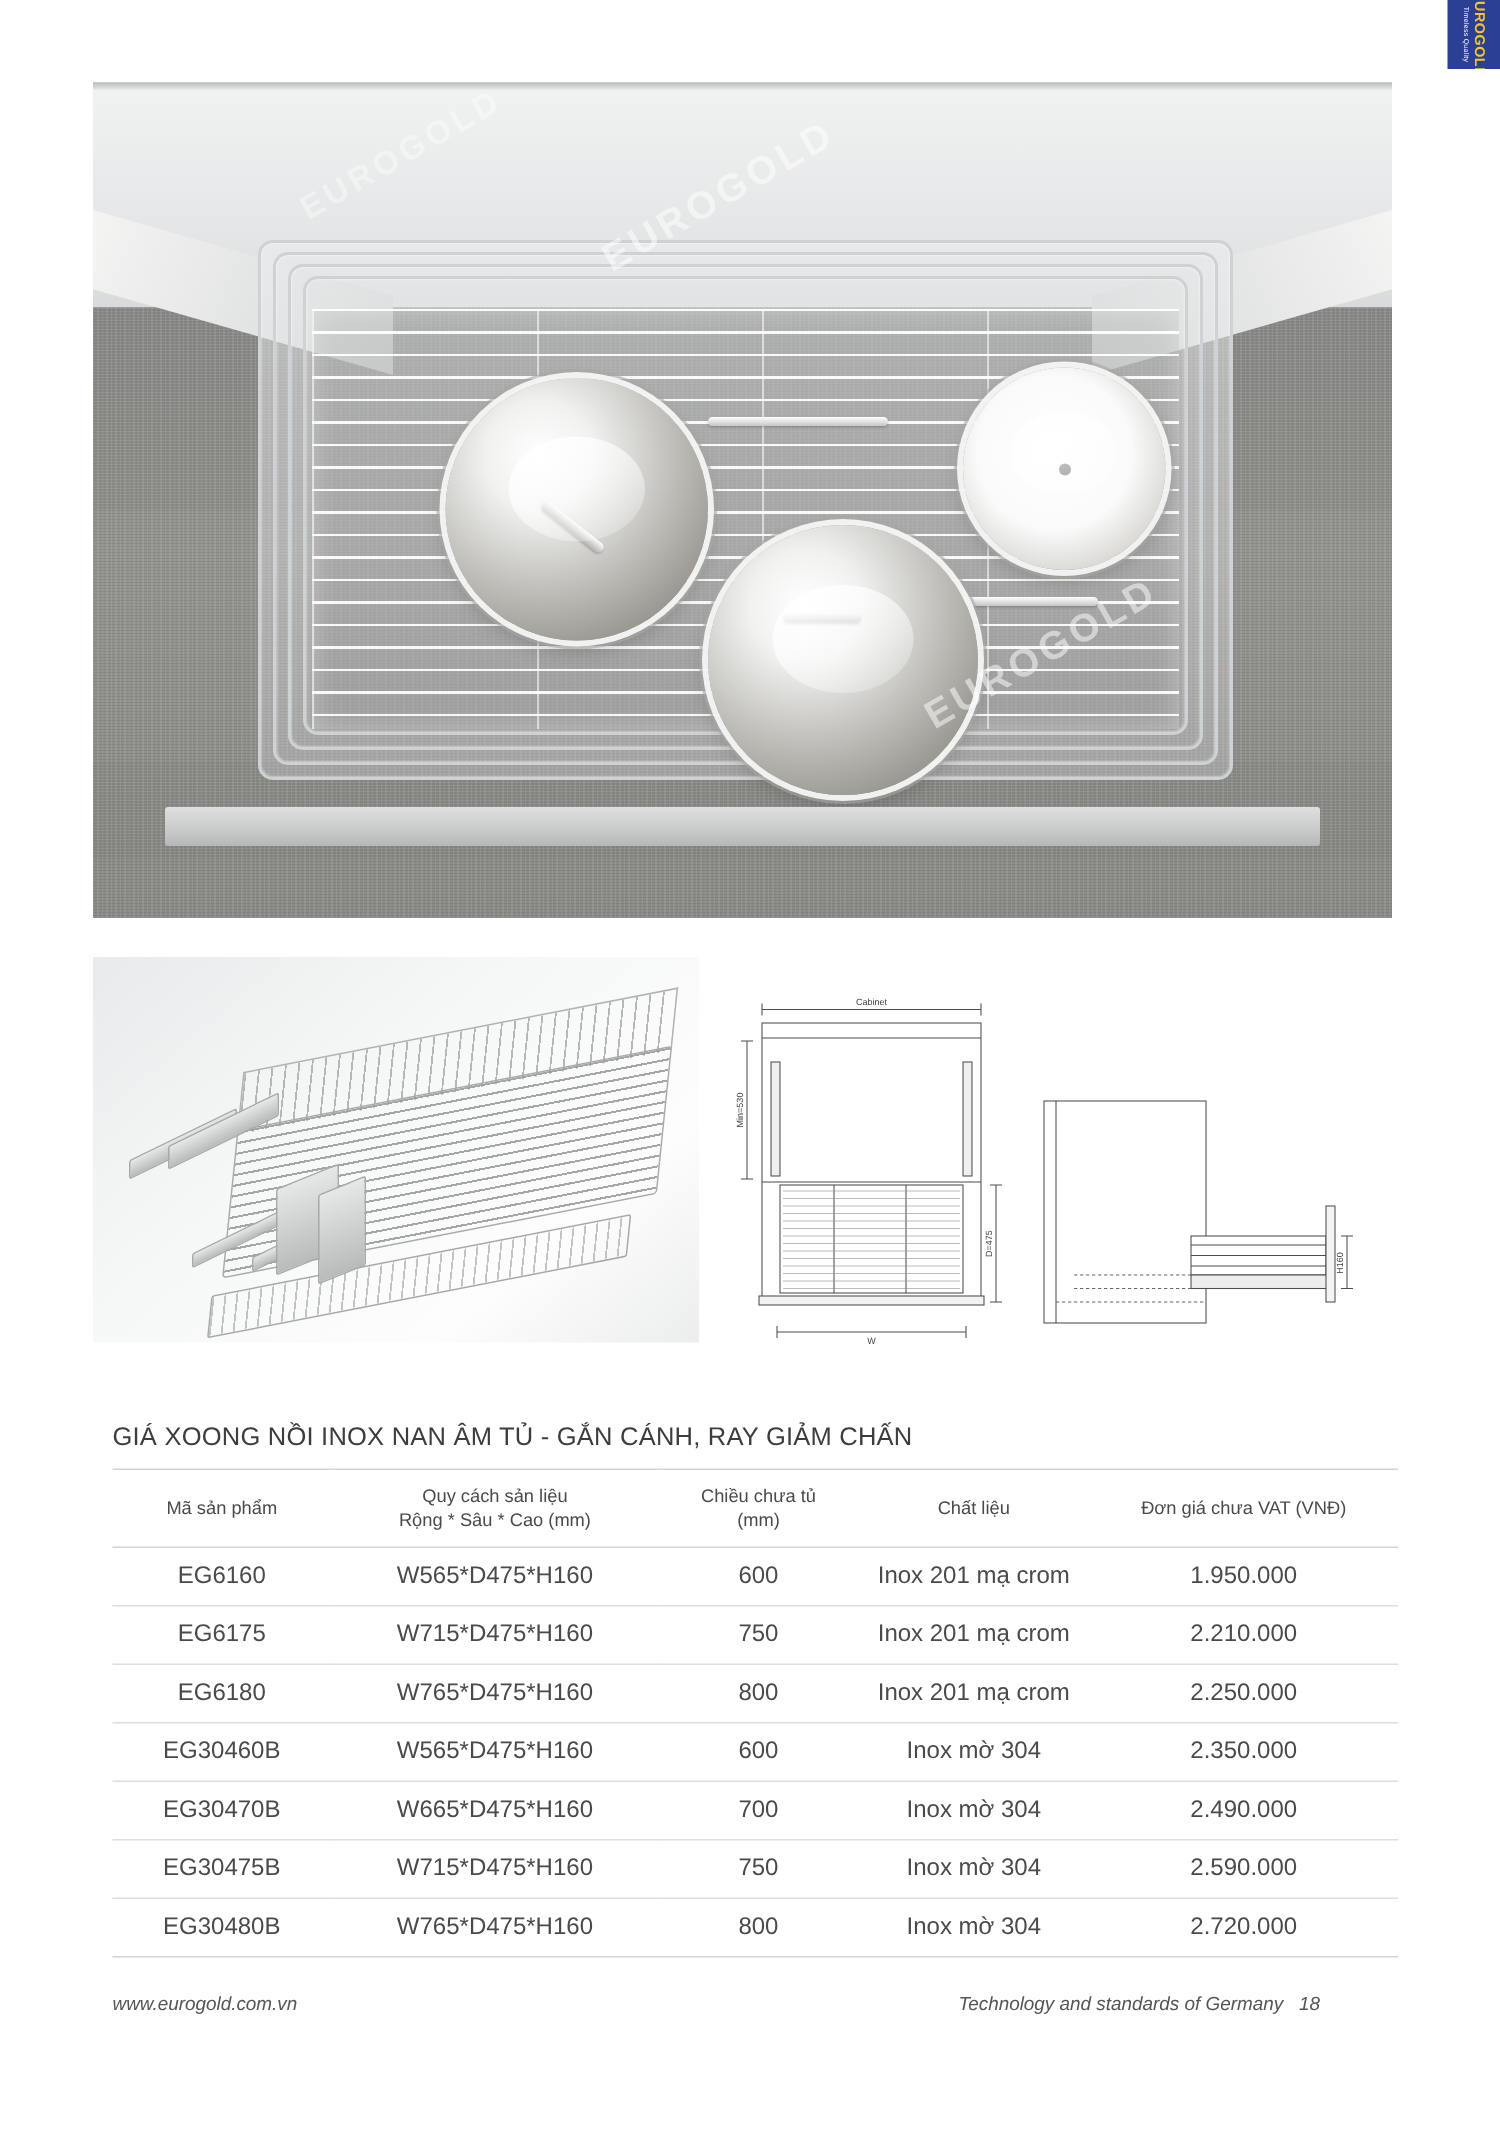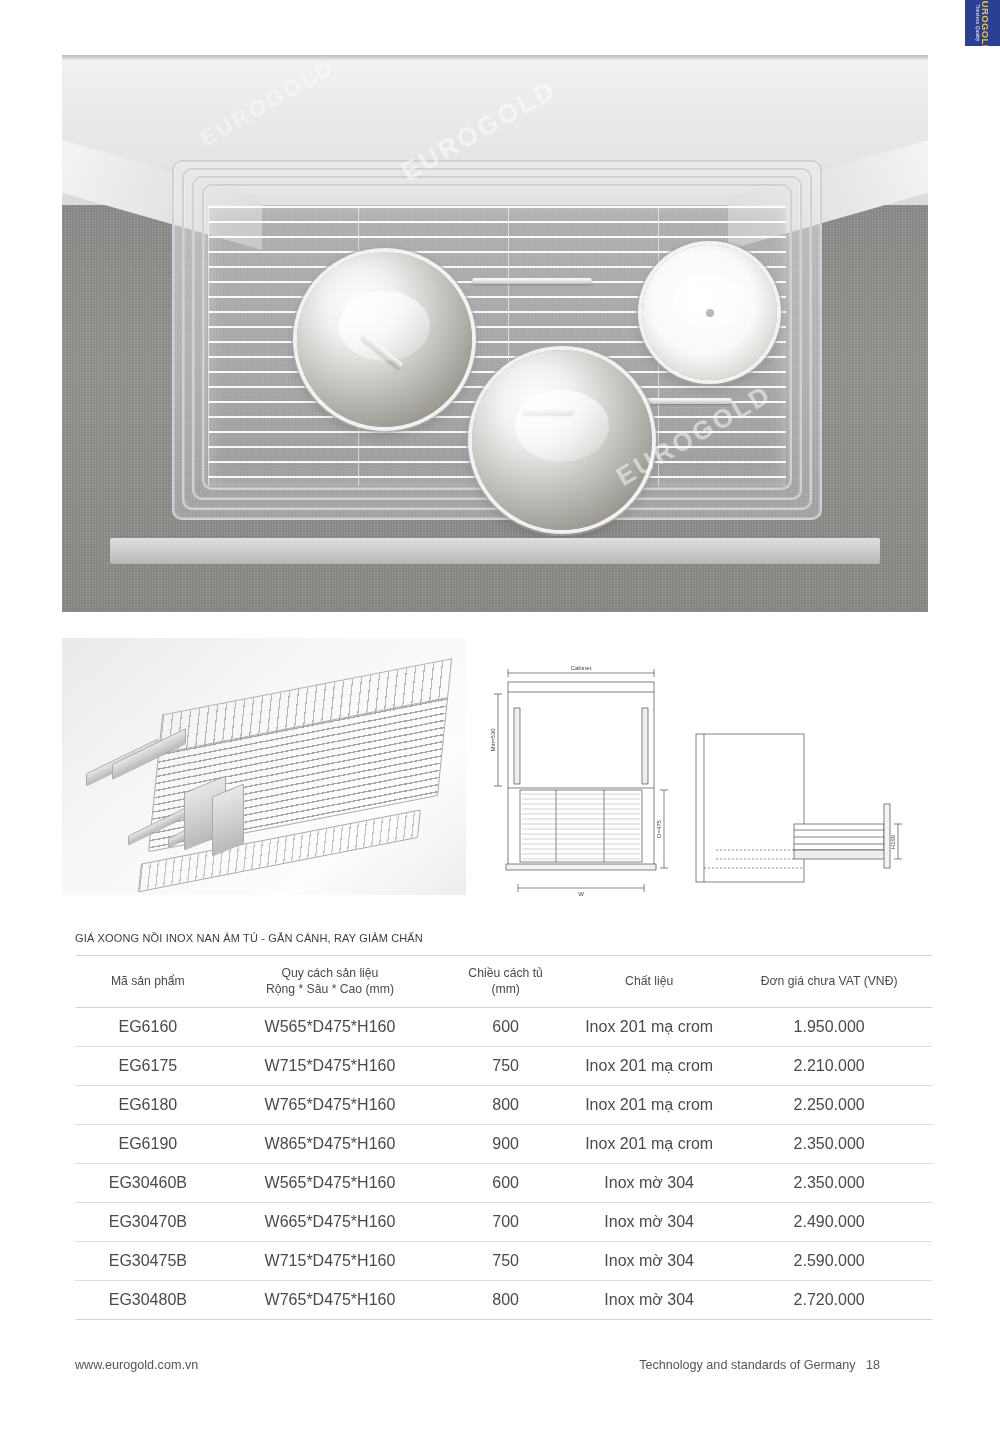--- a/index.html
+++ b/index.html
@@ -282,24 +282,24 @@
   .tech-svg { width: 100%; height: 100%; display: block; }
 
   
   #product-section {
     position: absolute;
     left: 75px;
     top: 932px;
     width: 857px;
   }
   #section-title {
-    font-size: 11px;
+    font-size: 17px;
     color: #3d3d3d;
     letter-spacing: 0.15px;
-    margin: 0 0 11px 0;
+    margin: 16px 0 11px 0;
     font-weight: normal;
     white-space: nowrap;
   }
   table.spec-table {
     width: 100%;
     border-collapse: collapse;
     font-size: 12px;
     color: #4a4a4a;
   }
   table.spec-table th {
@@ -323,26 +323,27 @@
   col.c-code  { width: 17.0%; }
   col.c-spec  { width: 25.5%; }
   col.c-width { width: 15.5%; }
   col.c-mat   { width: 18.0%; }
   col.c-price { width: 24.0%; }
 
   
   #page-footer {
     position: absolute;
     left: 75px;
-    top: 1358px;
+    top: 1329px;
     width: 857px;
     display: flex;
     align-items: baseline;
     font-size: 12.6px;
     color: #555555;
+    font-style: italic;
   }
   #footer-site { white-space: nowrap; }
   #footer-right {
     margin-left: auto;
     margin-right: 52px;
     white-space: nowrap;
   }
   #footer-page { margin-left: 7px; }
 </style>
 </head>
@@ -497,21 +498,21 @@
     <thead>
       <tr>
         <th>
           <span>Mã sản phẩm</span>
         </th>
         <th>
           <span>Quy cách sản liệu</span><br>
           <span>Rộng * Sâu * Cao (mm)</span>
         </th>
         <th>
-          <span>Chiều cách tủ</span><br>
+          <span>Chiều chưa tủ</span><br>
           <span>(mm)</span>
         </th>
         <th>
           <span>Chất liệu</span>
         </th>
         <th>
           <span>Đơn giá chưa VAT (VNĐ)</span>
         </th>
       </tr>
     </thead>
@@ -531,27 +532,20 @@
           <td>2.210.000</td>
         </tr>
         <tr>
           <td>EG6180</td>
           <td>W765*D475*H160</td>
           <td>800</td>
           <td>Inox 201 mạ crom</td>
           <td>2.250.000</td>
         </tr>
         <tr>
-          <td>EG6190</td>
-          <td>W865*D475*H160</td>
-          <td>900</td>
-          <td>Inox 201 mạ crom</td>
-          <td>2.350.000</td>
-        </tr>
-        <tr>
           <td>EG30460B</td>
           <td>W565*D475*H160</td>
           <td>600</td>
           <td>Inox mờ 304</td>
           <td>2.350.000</td>
         </tr>
         <tr>
           <td>EG30470B</td>
           <td>W665*D475*H160</td>
           <td>700</td>

